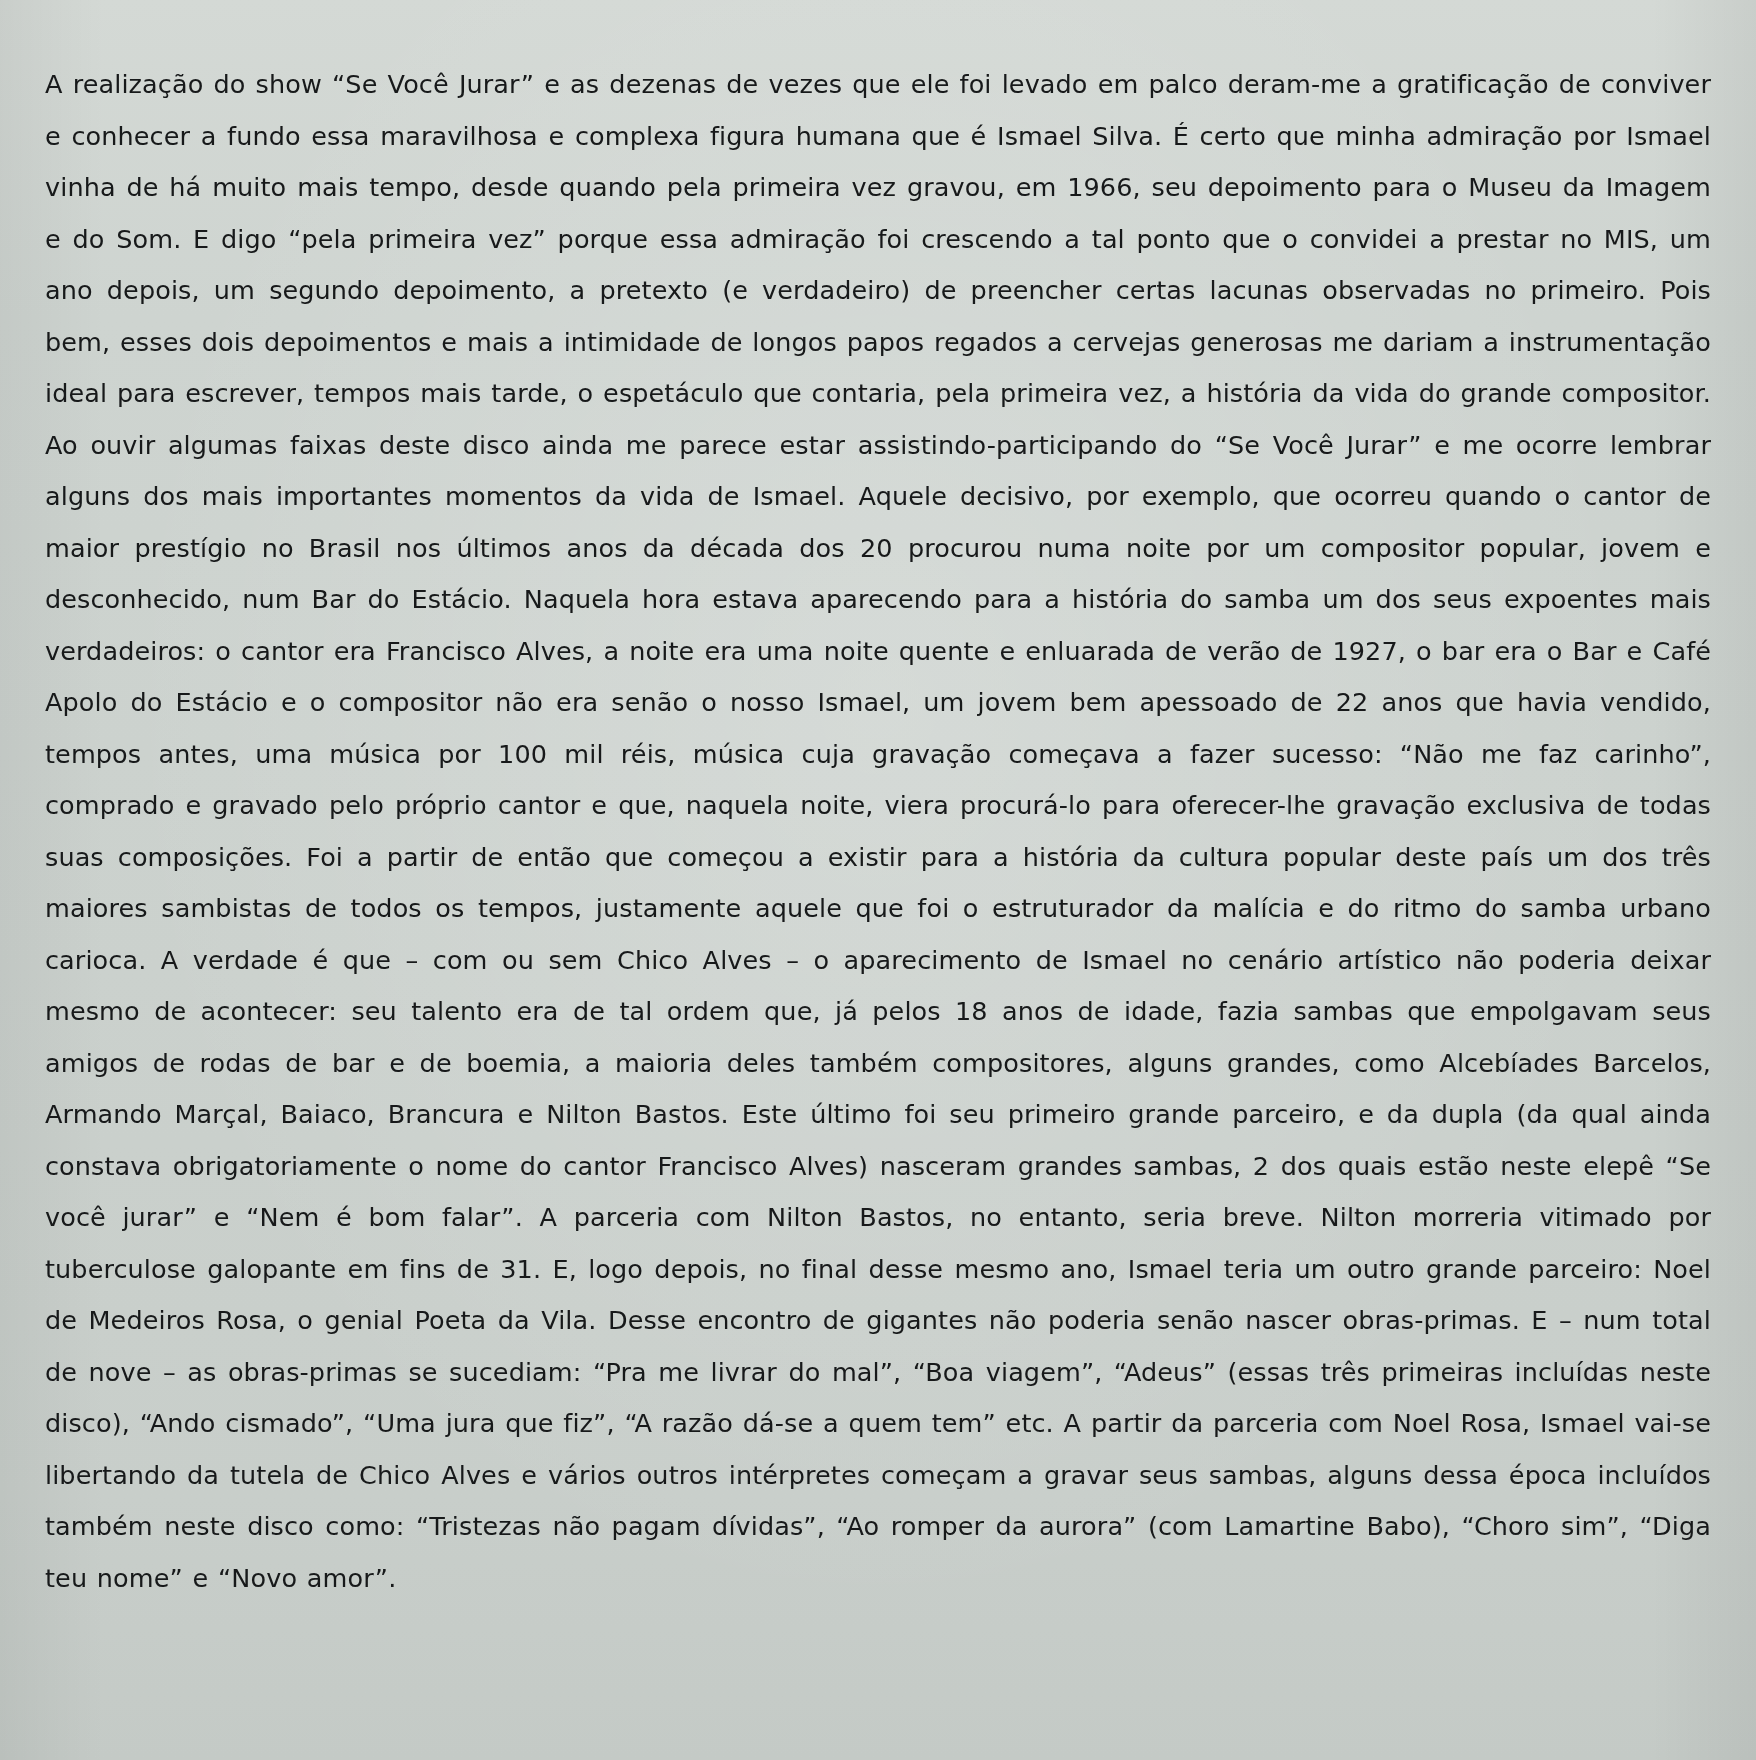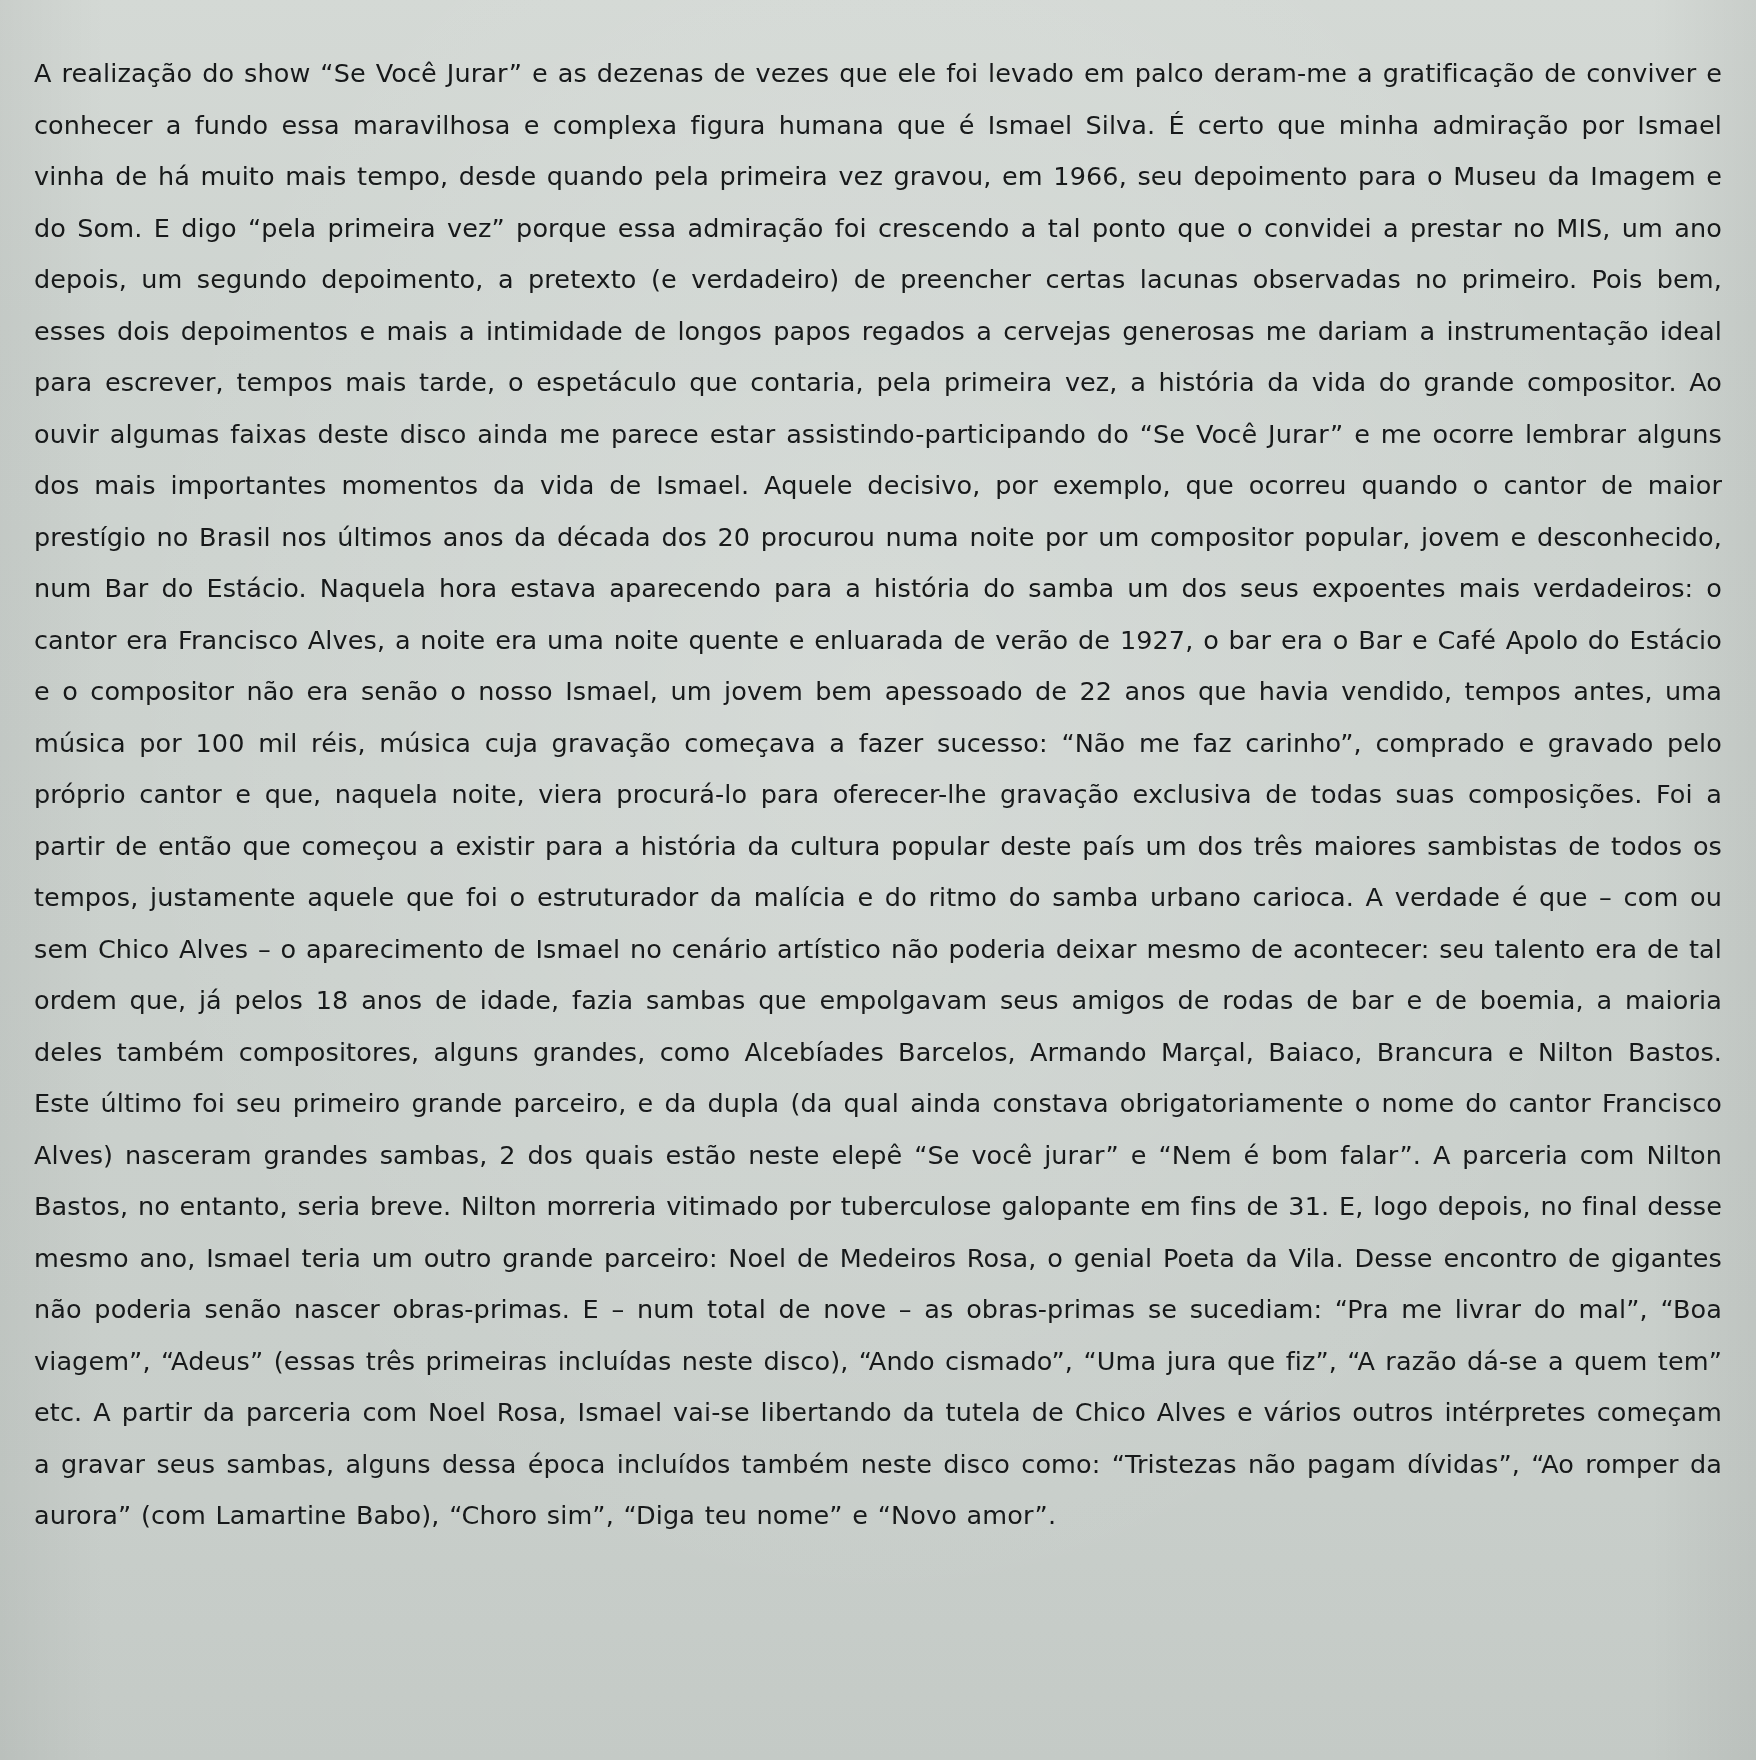--- a/index.html
+++ b/index.html
@@ -40,21 +40,21 @@
     font-family: "DejaVu Sans", sans-serif;
     font-size: 25.5px;
     line-height: 51.5px;
     text-align: justify;
     text-justify: inter-word;
     letter-spacing: 0.1px;
     word-spacing: 1.5px;
     -webkit-font-smoothing: antialiased;
   }
   .liner-text p {
-    margin: 0;
+    margin: 11px;
     text-indent: 0;
   }
 </style>
 </head>
 <body>
 
 <div id="page">
   <div class="liner-text">
     <p>A realização do show  “Se Você Jurar” e as dezenas de vezes que ele foi levado em palco deram-me a gratificação de conviver e conhecer a fundo essa maravilhosa e complexa figura humana que é Ismael Silva. É certo que minha admiração por Ismael vinha de há muito mais tempo, desde quando pela primeira vez gravou, em 1966, seu depoimento para o Museu da Imagem e do Som. E digo “pela primeira vez” porque essa admiração foi crescendo a tal ponto que o convidei a prestar no MIS, um ano depois, um segundo depoimento, a pretexto (e verdadeiro) de preencher certas lacunas observadas no primeiro. Pois bem, esses dois depoimentos e mais a intimidade de longos papos regados a cervejas generosas me dariam a instrumentação ideal para escrever, tempos mais tarde, o espetáculo que contaria, pela primeira vez, a história da vida do grande compositor. Ao ouvir algumas faixas deste disco ainda me parece estar assistindo-participando do “Se Você Jurar” e me ocorre lembrar alguns dos mais importantes momentos da vida de Ismael. Aquele decisivo, por exemplo, que ocorreu quando o cantor de maior prestígio no Brasil nos últimos anos da década dos 20 procurou numa noite por um compositor popular, jovem e desconhecido, num Bar do Estácio. Naquela hora estava aparecendo para a história do samba um dos seus expoentes mais verdadeiros: o cantor era Francisco Alves, a noite era uma noite quente e enluarada de verão de 1927, o bar era o Bar e Café Apolo do Estácio e o compositor não era senão o nosso Ismael, um jovem bem apessoado de 22 anos que havia vendido, tempos antes, uma música por 100 mil réis, música cuja gravação começava a fazer sucesso: “Não me faz carinho”, comprado e gravado pelo próprio cantor e que, naquela noite, viera procurá-lo para oferecer-lhe gravação exclusiva de todas suas composições. Foi a partir de então que começou a existir para a história da cultura popular deste país um dos três maiores sambistas de todos os tempos, justamente aquele que foi o estruturador da malícia e do ritmo do samba urbano carioca. A verdade é que – com ou sem Chico Alves – o aparecimento de Ismael  no cenário artístico não poderia deixar mesmo de acontecer: seu talento era de tal ordem que, já pelos 18 anos de idade, fazia sambas que empolgavam seus amigos de rodas de bar e de boemia, a maioria deles também compositores, alguns grandes, como Alcebíades Barcelos, Armando Marçal, Baiaco, Brancura e Nilton Bastos. Este último foi seu primeiro grande parceiro, e  da dupla (da qual ainda constava obrigatoriamente o nome do cantor Francisco Alves) nasceram grandes sambas, 2 dos quais estão neste elepê “Se você jurar” e “Nem é bom falar”. A parceria com Nilton Bastos, no entanto, seria breve. Nilton morreria vitimado por tuberculose galopante em fins de 31. E, logo depois, no final desse mesmo ano, Ismael teria um outro grande parceiro: Noel de Medeiros Rosa, o genial Poeta da Vila. Desse encontro de gigantes não poderia senão nascer obras-primas. E – num total de nove – as obras-primas se sucediam: “Pra me livrar do mal”, “Boa viagem”, “Adeus” (essas três primeiras incluídas neste disco), “Ando cismado”, “Uma jura que fiz”, “A razão dá-se a quem tem” etc. A partir da parceria com Noel Rosa, Ismael vai-se libertando da tutela de Chico Alves e vários outros intérpretes começam a gravar seus sambas, alguns dessa época incluídos também neste disco como: “Tristezas não pagam dívidas”, “Ao romper da aurora” (com Lamartine Babo), “Choro sim”, “Diga teu nome” e “Novo amor”.</p>
   </div>

